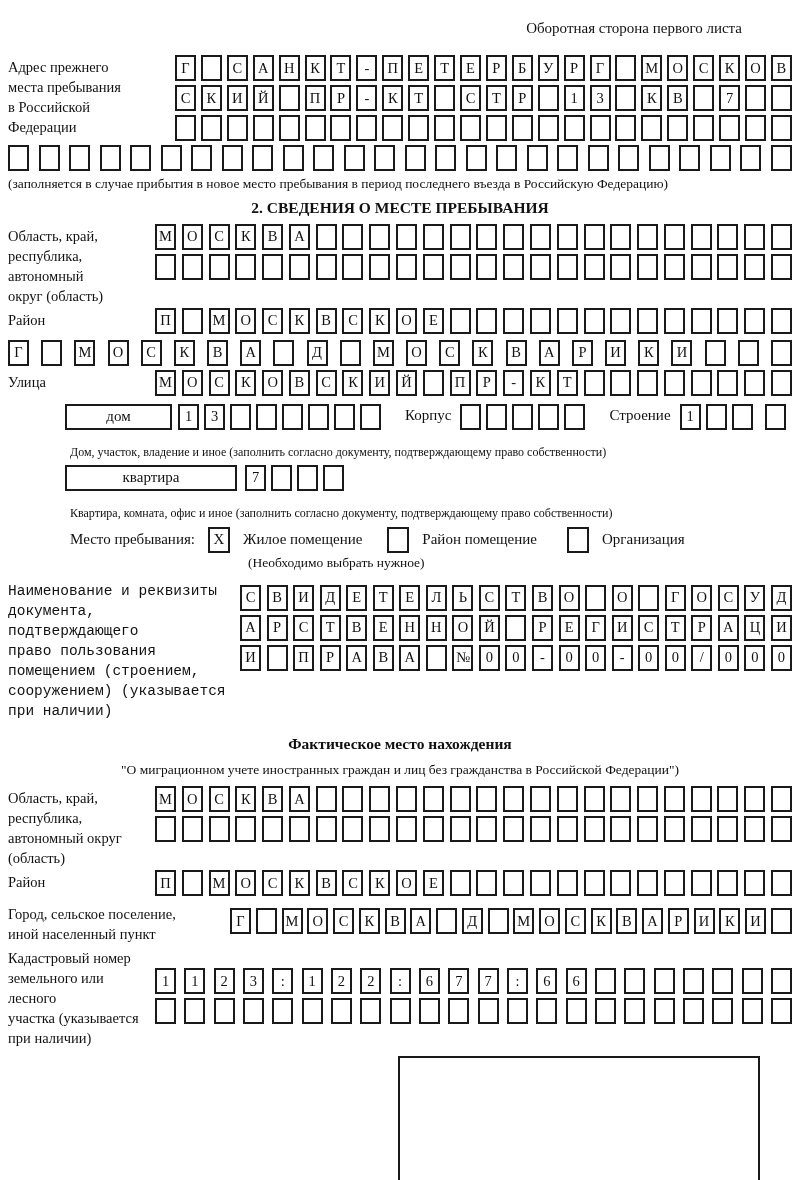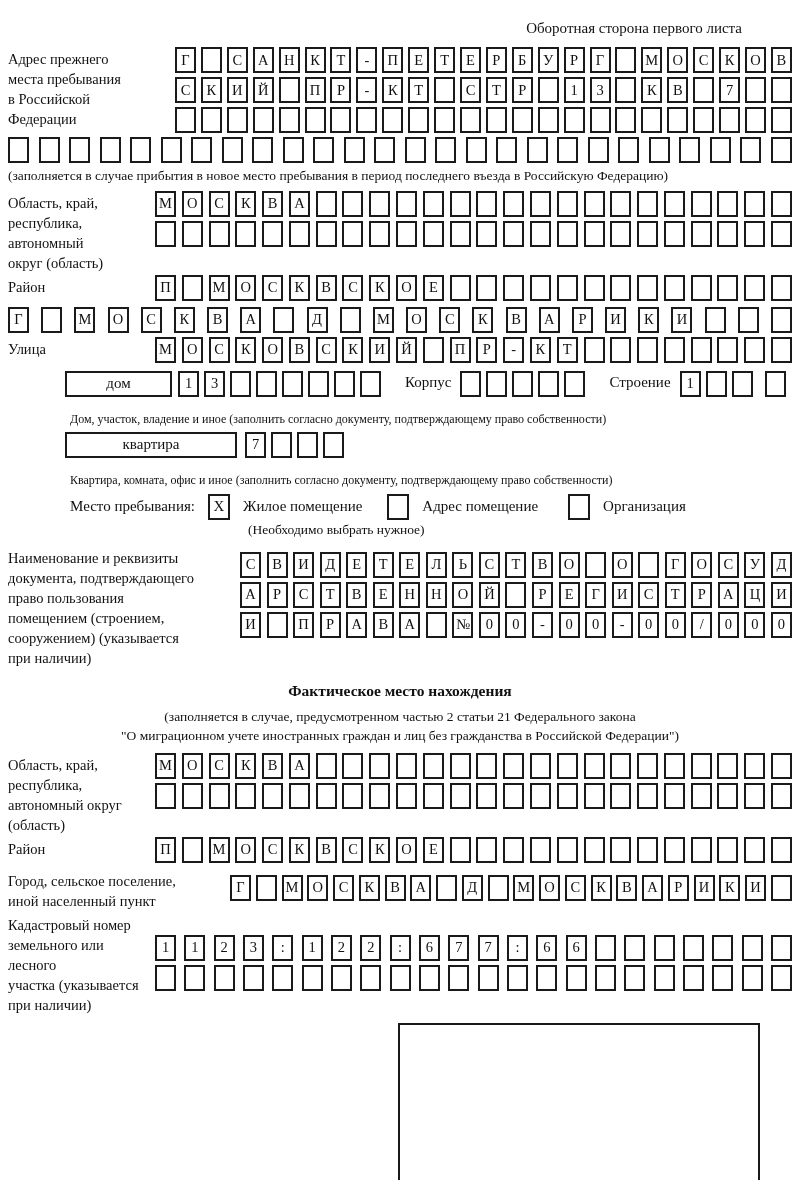--- a/index.html
+++ b/index.html
@@ -1,21 +1,21 @@
 <!DOCTYPE html>
 <html><head>
 <meta charset="utf-8">
 <style>
   html,body{margin:0;padding:0;background:#fff;}
   body{width:800px;height:1180px;font-family:"Liberation Serif","DejaVu Serif",serif;color:#111;overflow:hidden;}
   .page{box-sizing:border-box;width:800px;padding:0 8px;}
   .hdr-note{padding-top:20px;text-align:right;padding-right:50px;font-size:15px;}
   .row-block{display:flex;align-items:flex-start;}
   .label-col{font-size:14.5px;line-height:1.38;padding-top:2px;box-sizing:border-box;padding-right:6px;}
-  .w167{width:167px;}.w147{width:147px;}.w175{width:175px;}.w232{width:232px;}.w222{width:222px;}
+  .w167{width:167px;}.w147{width:147px;}.w175{width:175px;}.w232{width:232px;font-family:Liberation Mono, monospace;}.w222{width:222px;}
   .rows-col{flex:1;min-width:0;}
   .cells{display:flex;justify-content:space-between;margin-bottom:4px;}
   .cells-gap{display:flex;gap:5px;margin-bottom:0;}
   .cell{flex:0 0 21px;width:21px;height:26px;border:2px solid #1a1a1a;box-sizing:border-box;display:flex;align-items:center;justify-content:center;font-size:14.5px;line-height:1;background:#fff;}
   .fullrow{margin-top:0;}
   .caption{font-size:13.5px;text-align:left;margin:0 0 6px 0;line-height:1.3;}
   .caption-left{font-size:12px;text-align:left;padding-left:62px;margin:15px 0 5px 0;}
   .sec-title{text-align:center;font-weight:bold;font-size:15.5px;margin:6px 0 7px 0;}
   .label-box{height:26px;border:2px solid #1a1a1a;box-sizing:border-box;display:flex;align-items:center;justify-content:center;font-size:15px;}
   .house-row{display:flex;align-items:flex-start;margin:4px 0 2px 0;padding-left:57px;}
@@ -30,21 +30,21 @@
   .offset22{padding-top:22px;}
   .offset6{padding-top:6px;}
 </style>
 </head>
 <body>
 
 <div class="page">
 
   <div class="hdr-note">Оборотная сторона первого листа</div>
 
-  <div class="row-block" style="margin-top:10px;">
+  <div class="row-block" style="margin-top:18px;">
     <div class="label-col w167">
         <div>Адрес прежнего</div>
         <div>места пребывания</div>
         <div>в Российской</div>
         <div>Федерации</div>
       </div>
     <div class="rows-col">
       <div class="cells">
           <span class="cell">Г</span>
           <span class="cell"></span>
@@ -148,20 +148,21 @@
       <span class="cell"></span>
       <span class="cell"></span>
       <span class="cell"></span>
       <span class="cell"></span>
       <span class="cell"></span>
       <span class="cell"></span>
       <span class="cell"></span>
     </div>
   <div class="caption">(заполняется в случае прибытия в новое место пребывания в период последнего въезда в Российскую Федерацию)</div>
 
+  <div class="sec-title">2. СВЕДЕНИЯ О МЕСТЕ ПРЕБЫВАНИЯ</div>
 
   <div class="row-block">
     <div class="label-col w147">
         <div>Область, край,</div>
         <div>республика,</div>
         <div>автономный</div>
         <div>округ (область)</div>
       </div>
     <div class="rows-col">
       <div class="cells">
@@ -355,21 +356,21 @@
         <span class="cell"></span>
       </div>
   </div>
   <div class="caption-left">Квартира, комната, офис и иное (заполнить согласно документу, подтверждающему право собственности)</div>
 
   <div class="stay-row">
     <span>Место пребывания:</span>
     <span class="checkbox">X</span>
     <span>Жилое помещение</span>
     <span class="checkbox" style="margin-left:25px;"></span>
-    <span>Адрес помещение</span>
+    <span>Район помещение</span>
     <span class="checkbox" style="margin-left:30px;"></span>
     <span style="margin-left:0;">Организация</span>
   </div>
   <div class="stay-note">(Необходимо выбрать нужное)</div>
 
   <div class="row-block">
     <div class="label-col w232">
         <div>Наименование и реквизиты</div>
         <div>документа, подтверждающего</div>
         <div>право пользования</div>
@@ -444,21 +445,20 @@
           <span class="cell">0</span>
           <span class="cell">/</span>
           <span class="cell">0</span>
           <span class="cell">0</span>
           <span class="cell">0</span>
         </div>
     </div>
   </div>
 
   <div class="sec-title" style="margin-top:14px;">Фактическое место нахождения</div>
-  <div class="fact-cap">(заполняется в случае, предусмотренном частью 2 статьи 21 Федерального закона</div>
   <div class="fact-cap" style="margin-bottom:7px;">"О миграционном учете иностранных граждан и лиц без гражданства в Российской Федерации")</div>
 
   <div class="row-block">
     <div class="label-col w147">
         <div>Область, край,</div>
         <div>республика,</div>
         <div>автономный округ</div>
         <div>(область)</div>
       </div>
     <div class="rows-col">

